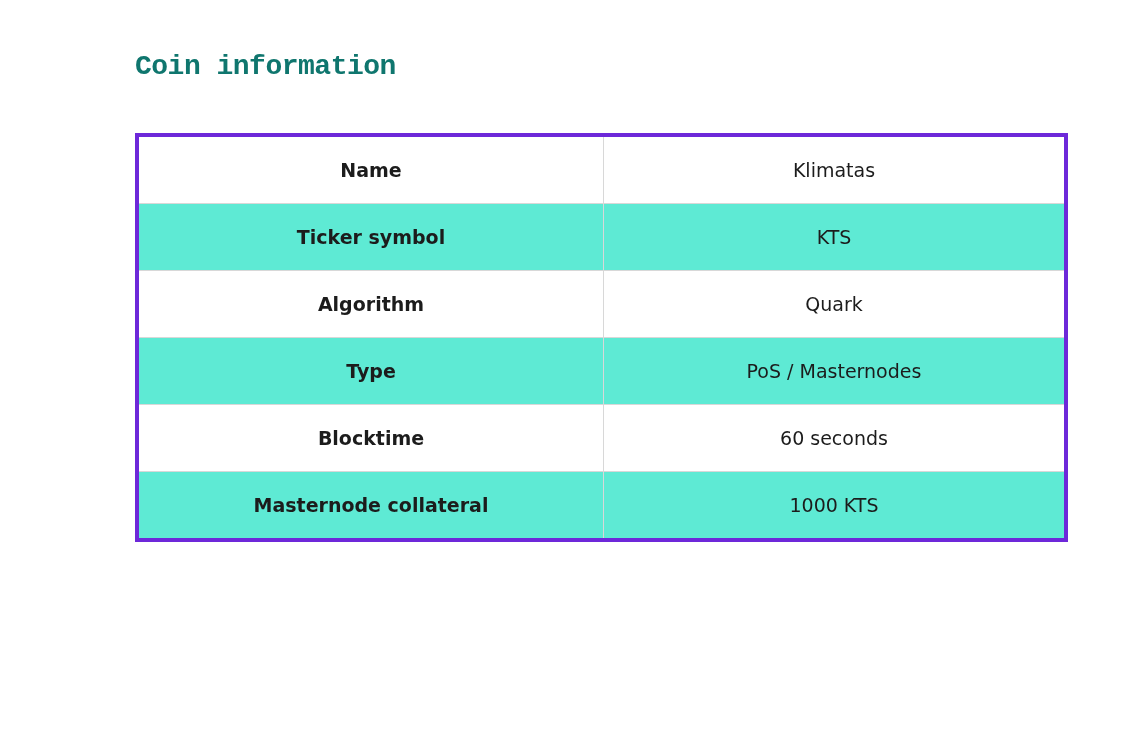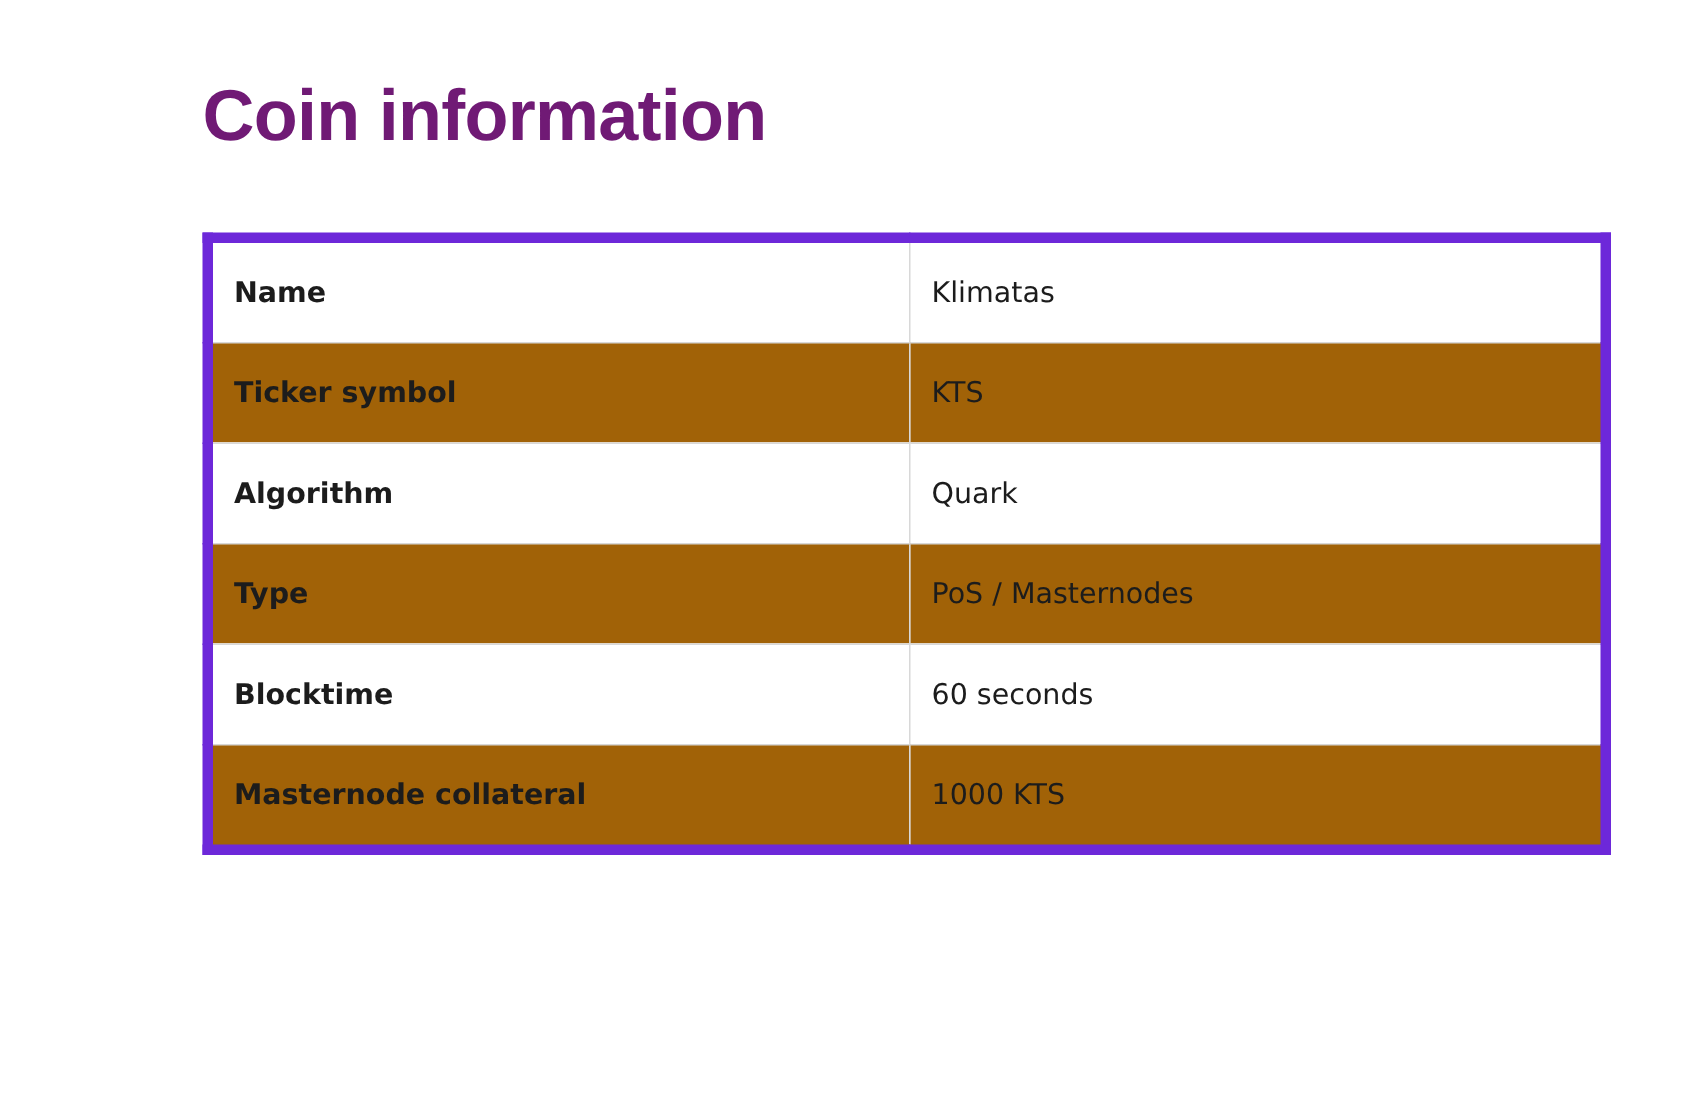--- a/index.html
+++ b/index.html
@@ -17,54 +17,55 @@
     position: relative;
     width: 1135px;
     height: 738px;
     box-sizing: border-box;
     background: #ffffff;
   }
   .content {
     padding: 52px 100px 0 135px;
   }
   .page-title {
-    font-family: Liberation Sans, sans-serif;
-    font-size: 48px;
+    font-family: Liberation Mono, monospace;
+    font-size: 28px;
     font-weight: bold;
-    color: #701a75;
+    color: #0f766e;
     letter-spacing: -0.5px;
     margin: 0 0 50px 0;
     line-height: 1.1;
   }
   table.info-table {
     border-collapse: collapse;
     width: 868px;
     table-layout: fixed;
-    border: 7px solid #6d28d9;
+    border: 4px solid #6d28d9;
+    text-align: center;
   }
   table.info-table td {
     border: 1px solid #d8d8d8;
     padding: 0 14px;
     height: 66px;
     vertical-align: middle;
     font-size: 19px;
     color: #1c1c1c;
   }
   td.label-cell {
     width: 436px;
     font-weight: bold;
     color: #111111;
   }
   td.value-cell {
     width: 432px;
     font-weight: normal;
     color: #262626;
   }
   tr.alt td {
-    background: #a16207;
+    background: #5eead4;
   }
   tr.plain td {
     background: #ffffff;
   }
 </style>
 </head>
 <body>
 
 <div class="page">
   <div class="content">

